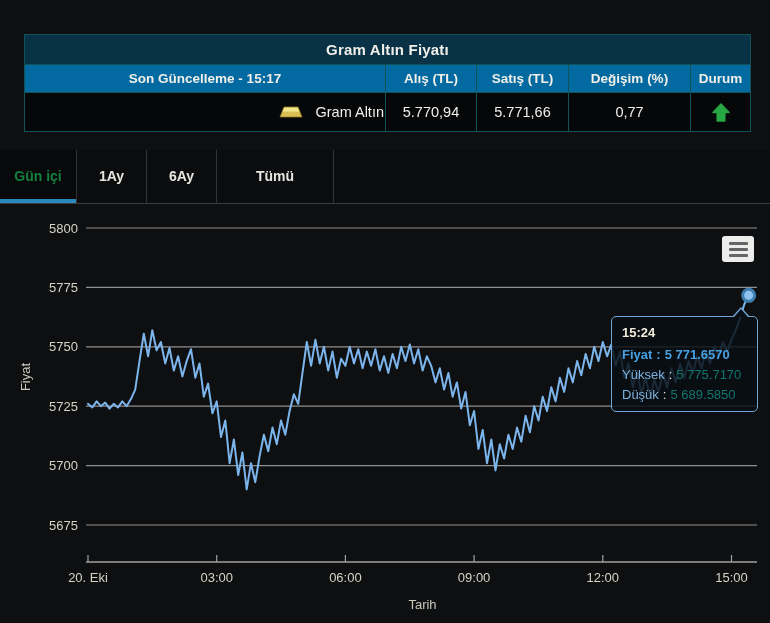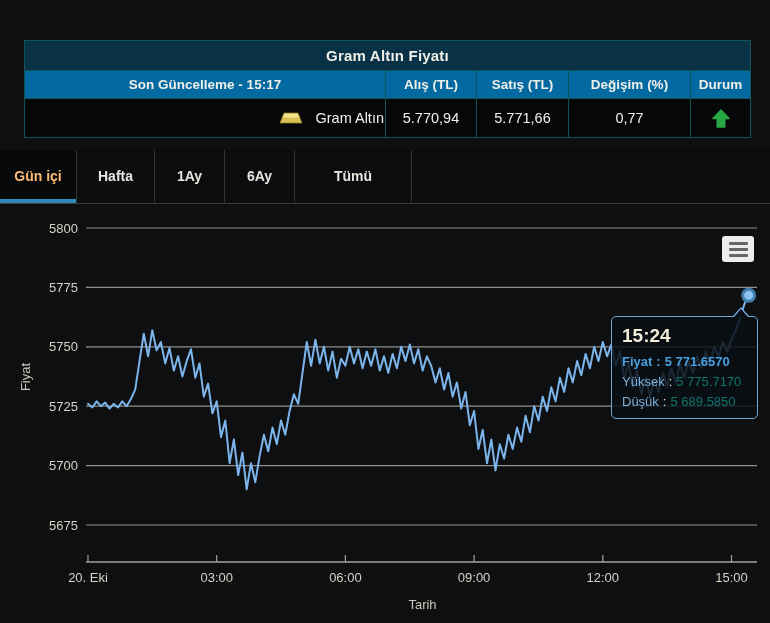--- a/index.html
+++ b/index.html
@@ -4,21 +4,21 @@
 <style>
   html,body{margin:0;padding:0;}
   body{
     width:770px;height:623px;position:relative;overflow:hidden;
     background:#0e0f11;
     font-family:"Liberation Sans",sans-serif;
     -webkit-font-smoothing:antialiased;
   }
   
   #price-table{
-    position:absolute;left:24px;top:40px;width:726px;
+    position:absolute;left:24px;top:34px;width:726px;
     border-collapse:collapse;table-layout:fixed;
     border:1px solid #0f5458;
   }
   #price-table th,#price-table td{
     border:1px solid #0f5458;text-align:center;color:#f0efe8;
     overflow:hidden;white-space:nowrap;
   }
   #price-table .title-cell{
     background:#0a3247;height:27px;font-size:15px;font-weight:bold;letter-spacing:.2px;
   }
@@ -33,21 +33,21 @@
   #tabbar{
     position:absolute;left:0;top:150px;width:770px;height:53px;
     display:flex;background:#0b0c0e;border-bottom:1px solid #3c3c3c;
   }
   .tab{
     height:53px;line-height:53px;text-align:center;
     font-size:14px;font-weight:bold;color:#e8e5de;
     border-right:1px solid #333;cursor:pointer;box-sizing:border-box;
   }
   .tab.active{
-    color:#fdba74;background:#08090b;
+    color:#15803d;background:#08090b;
     box-shadow:inset 0 -4px 0 0 #2a87ba;
   }
   
   #chart-svg{position:absolute;left:0;top:208px;}
   #chart-svg text{font-family:"Liberation Sans",sans-serif;}
   
   #export-btn{
     position:absolute;left:722px;top:236px;width:32px;height:26px;
     background:#ededeb;border-radius:3px;cursor:pointer;
     display:flex;flex-direction:column;justify-content:center;gap:3px;align-items:center;
@@ -62,21 +62,21 @@
   #tooltip .notch-outer{
     position:absolute;top:-10px;left:120px;width:0;height:0;
     border-left:9px solid transparent;border-right:9px solid transparent;
     border-bottom:10px solid #6fa7d6;
   }
   #tooltip .notch-inner{
     position:absolute;top:-8px;left:122px;width:0;height:0;
     border-left:7px solid transparent;border-right:7px solid transparent;
     border-bottom:8px solid #0a1016;
   }
-  .tt-time{font-weight:bold;color:#f2ecd9;font-size:19px;margin-bottom:7px;}
+  .tt-time{font-weight:bold;color:#f2ecd9;font-size:13px;margin-bottom:7px;}
   .tt-row{margin-top:5px;white-space:nowrap;}
   .tt-row .sep{margin:0 4px;}
   .tt-row .lab{color:#7db1dd;}
   .tt-row .val{color:#0f766e;}
   .tt-row.primary .lab,.tt-row.primary .val,.tt-row.primary .sep{
     color:#49a0e0;font-weight:bold;
   }
 </style>
 </head>
 <body>
@@ -117,21 +117,20 @@
       <svg width="22" height="21" viewBox="0 0 22 21" style="vertical-align:middle">
         <path d="M11 2 L19 10.5 H14.8 V19 H7.2 V10.5 H3 Z" fill="#28a844" stroke="#28a844" stroke-width="1.5" stroke-linejoin="round"></path>
       </svg>
     </td>
   </tr>
 </tbody>
   </table>
 
 <div id="tabbar">
   <div class="tab active" style="width:77px">Gün içi</div>
-  <div class="tab" style="width:78px">Hafta</div>
   <div class="tab" style="width:70px">1Ay</div>
   <div class="tab" style="width:70px">6Ay</div>
   <div class="tab" style="width:117px">Tümü</div>
 </div>
 
 <svg id="chart-svg" width="770" height="415" viewBox="0 0 770 415">
     <line x1="86" x2="757" y1="20" y2="20" stroke="#8f8f8f" stroke-width="1.2"></line>
     <text x="78" y="24.5" fill="#d6d2c4" text-anchor="end" font-size="13">5800</text>
     <line x1="86" x2="757" y1="79.4" y2="79.4" stroke="#8f8f8f" stroke-width="1.2"></line>
     <text x="78" y="83.9" fill="#d6d2c4" text-anchor="end" font-size="13">5775</text>

